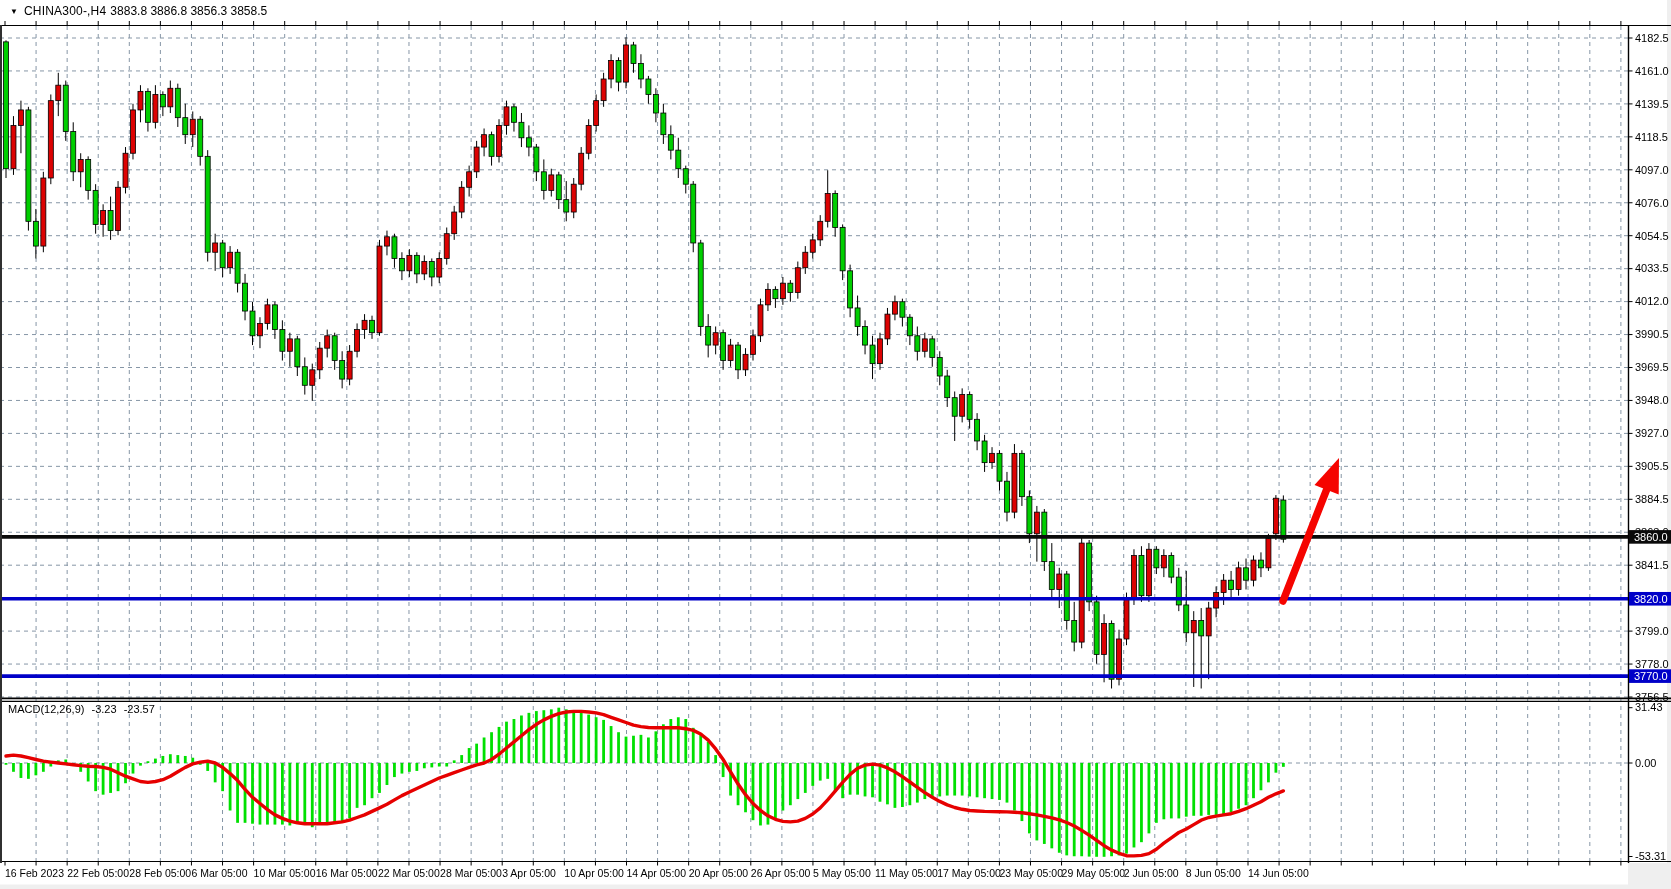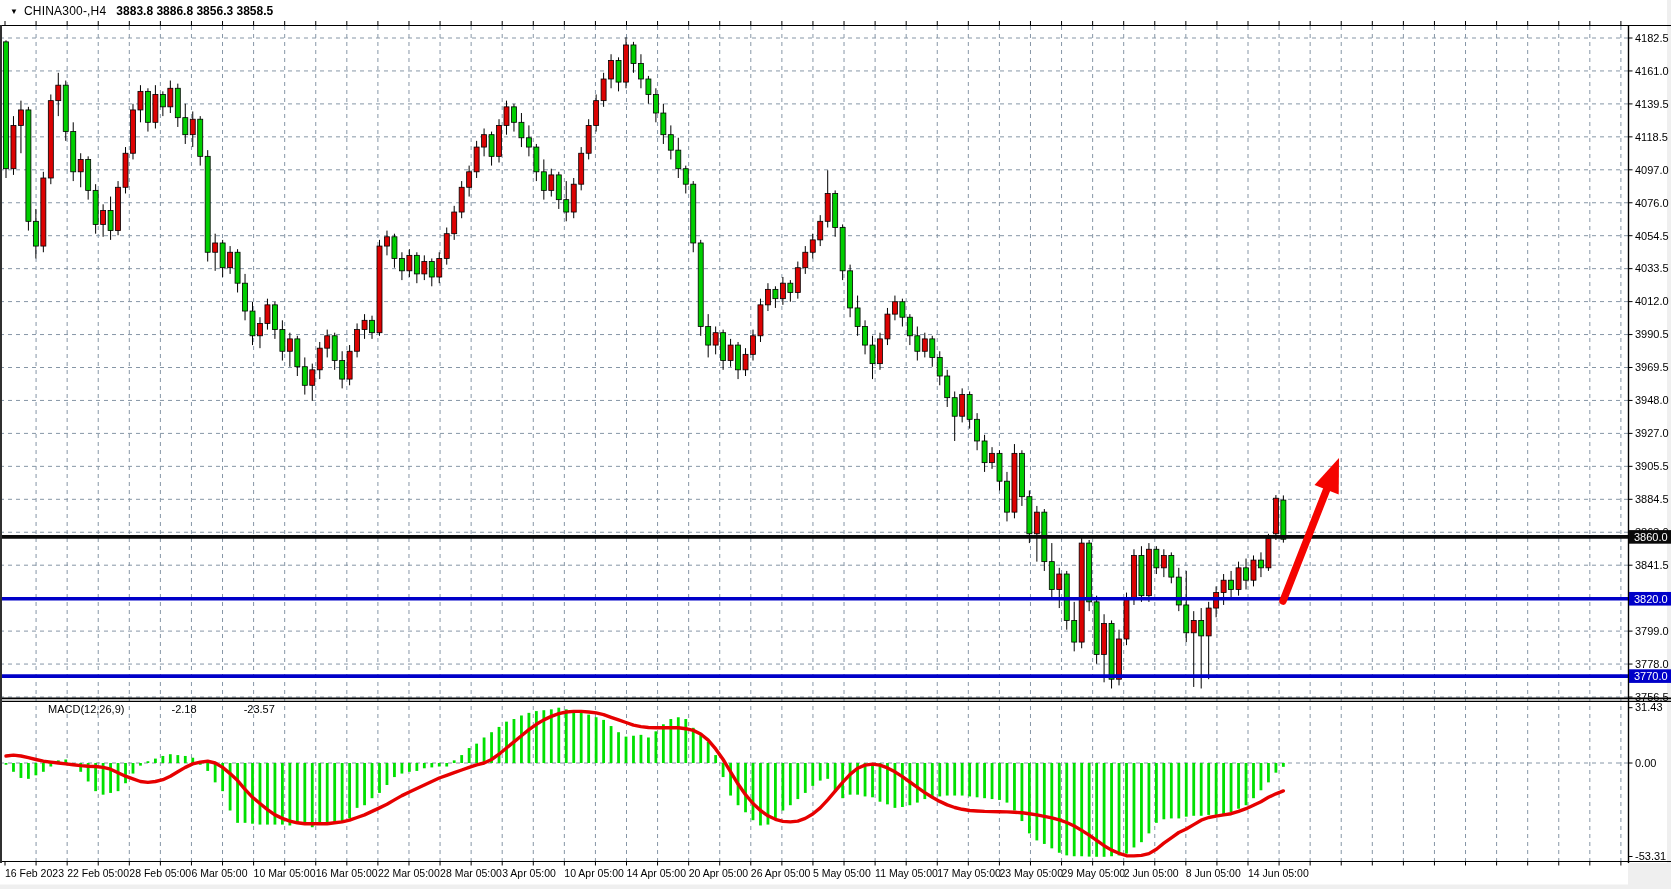--- a/index.html
+++ b/index.html
@@ -3,23 +3,23 @@
 <meta charset="utf-8">
 <style>
   html,body{margin:0;padding:0;background:#e8e8e8;}
   #app{position:relative;width:1671px;height:889px;background:#fff;overflow:hidden;
        font-family:"Liberation Sans",sans-serif;}
   #cv{position:absolute;left:0;top:0;}
   .titlebar{position:absolute;left:0;top:0;width:1660px;height:22px;display:flex;
             align-items:center;font-size:12px;color:#000;background:transparent;z-index:5;}
   .titlebar .tri{font-size:8px;margin:0 6px 0 10px;color:#000;cursor:pointer;}
   .titlebar .sym{letter-spacing:0.2px;}
-  .titlebar .quote{margin-left:10px;font-weight:bold;}
+  .titlebar .quote{margin-left:4px;}
   .macdlabel{position:absolute;left:8px;top:703px;font-size:11px;color:#000;z-index:5;}
-  .macdlabel span{margin-right:4px;margin-left:40px;}
+  .macdlabel span{margin-right:4px;}
   text{font-family:"Liberation Sans",sans-serif;}
 </style>
 </head>
 <body>
 
 <div id="app">
   <svg id="cv" width="1671" height="889">
       <rect x="0" y="0" width="1671" height="889" fill="#FFFFFF"></rect>
       <rect x="1628" y="863" width="43" height="26" fill="#EFEFEF"></rect>
       <rect x="0" y="884.5" width="1671" height="4.5" fill="#EFEFEF"></rect>
@@ -820,16 +820,16 @@
     </svg>
 
   <div class="titlebar">
     <span class="tri">▼</span>
     <span class="sym">CHINA300-,H4</span>
     <span class="quote">3883.8 3886.8 3856.3 3858.5</span>
   </div>
 
   <div class="macdlabel">
     <span>MACD(12,26,9)</span>
-    <span>-2.18</span>
+    <span>-3.23</span>
     <span>-23.57</span>
   </div>
 </div>
 
 </body></html>

